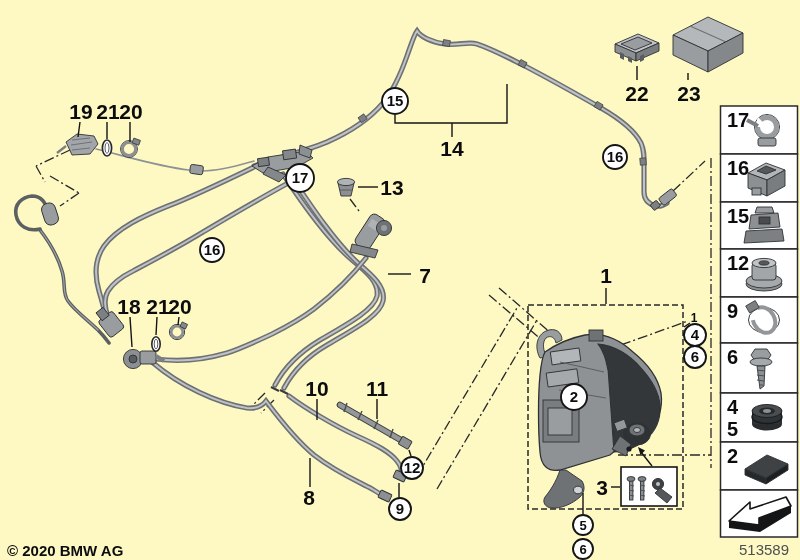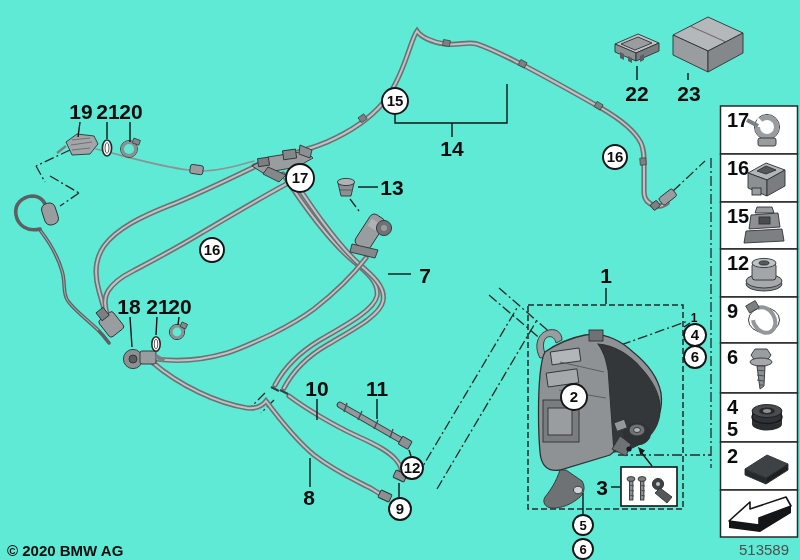--- a/index.html
+++ b/index.html
@@ -1,16 +1,16 @@
 <!DOCTYPE html>
 <html><head>
 <meta charset="utf-8">
 <style>
   html,body { margin:0; padding:0; background:#ffffff; }
-  .stage { position:relative; width:800px; height:560px; background:#5eead4; overflow:hidden; }
+  .stage { position:relative; width:800px; height:560px; background:#fef9c3; overflow:hidden; }
   svg text { font-family:"Liberation Sans", sans-serif; fill:#0b0c0d; }
   .lbl    { font-size:21px; font-weight:bold; text-anchor:middle; }
   .lbl-sm { font-size:12px; font-weight:bold; text-anchor:middle; }
   .cnum   { font-size:15px; font-weight:bold; text-anchor:middle; }
   .cnum-s { font-size:13px; font-weight:bold; text-anchor:middle; }
   .snum   { font-size:20px; font-weight:bold; }
   .foot   { font-size:15px; font-weight:bold; }
   .code   { font-size:15px; font-weight:normal; fill:#4d4f51; }
   .callout-circle { fill:#ffffff; stroke:#141516; stroke-width:1.9; }
   .leader { stroke:#141516; stroke-width:1.4; fill:none; }

